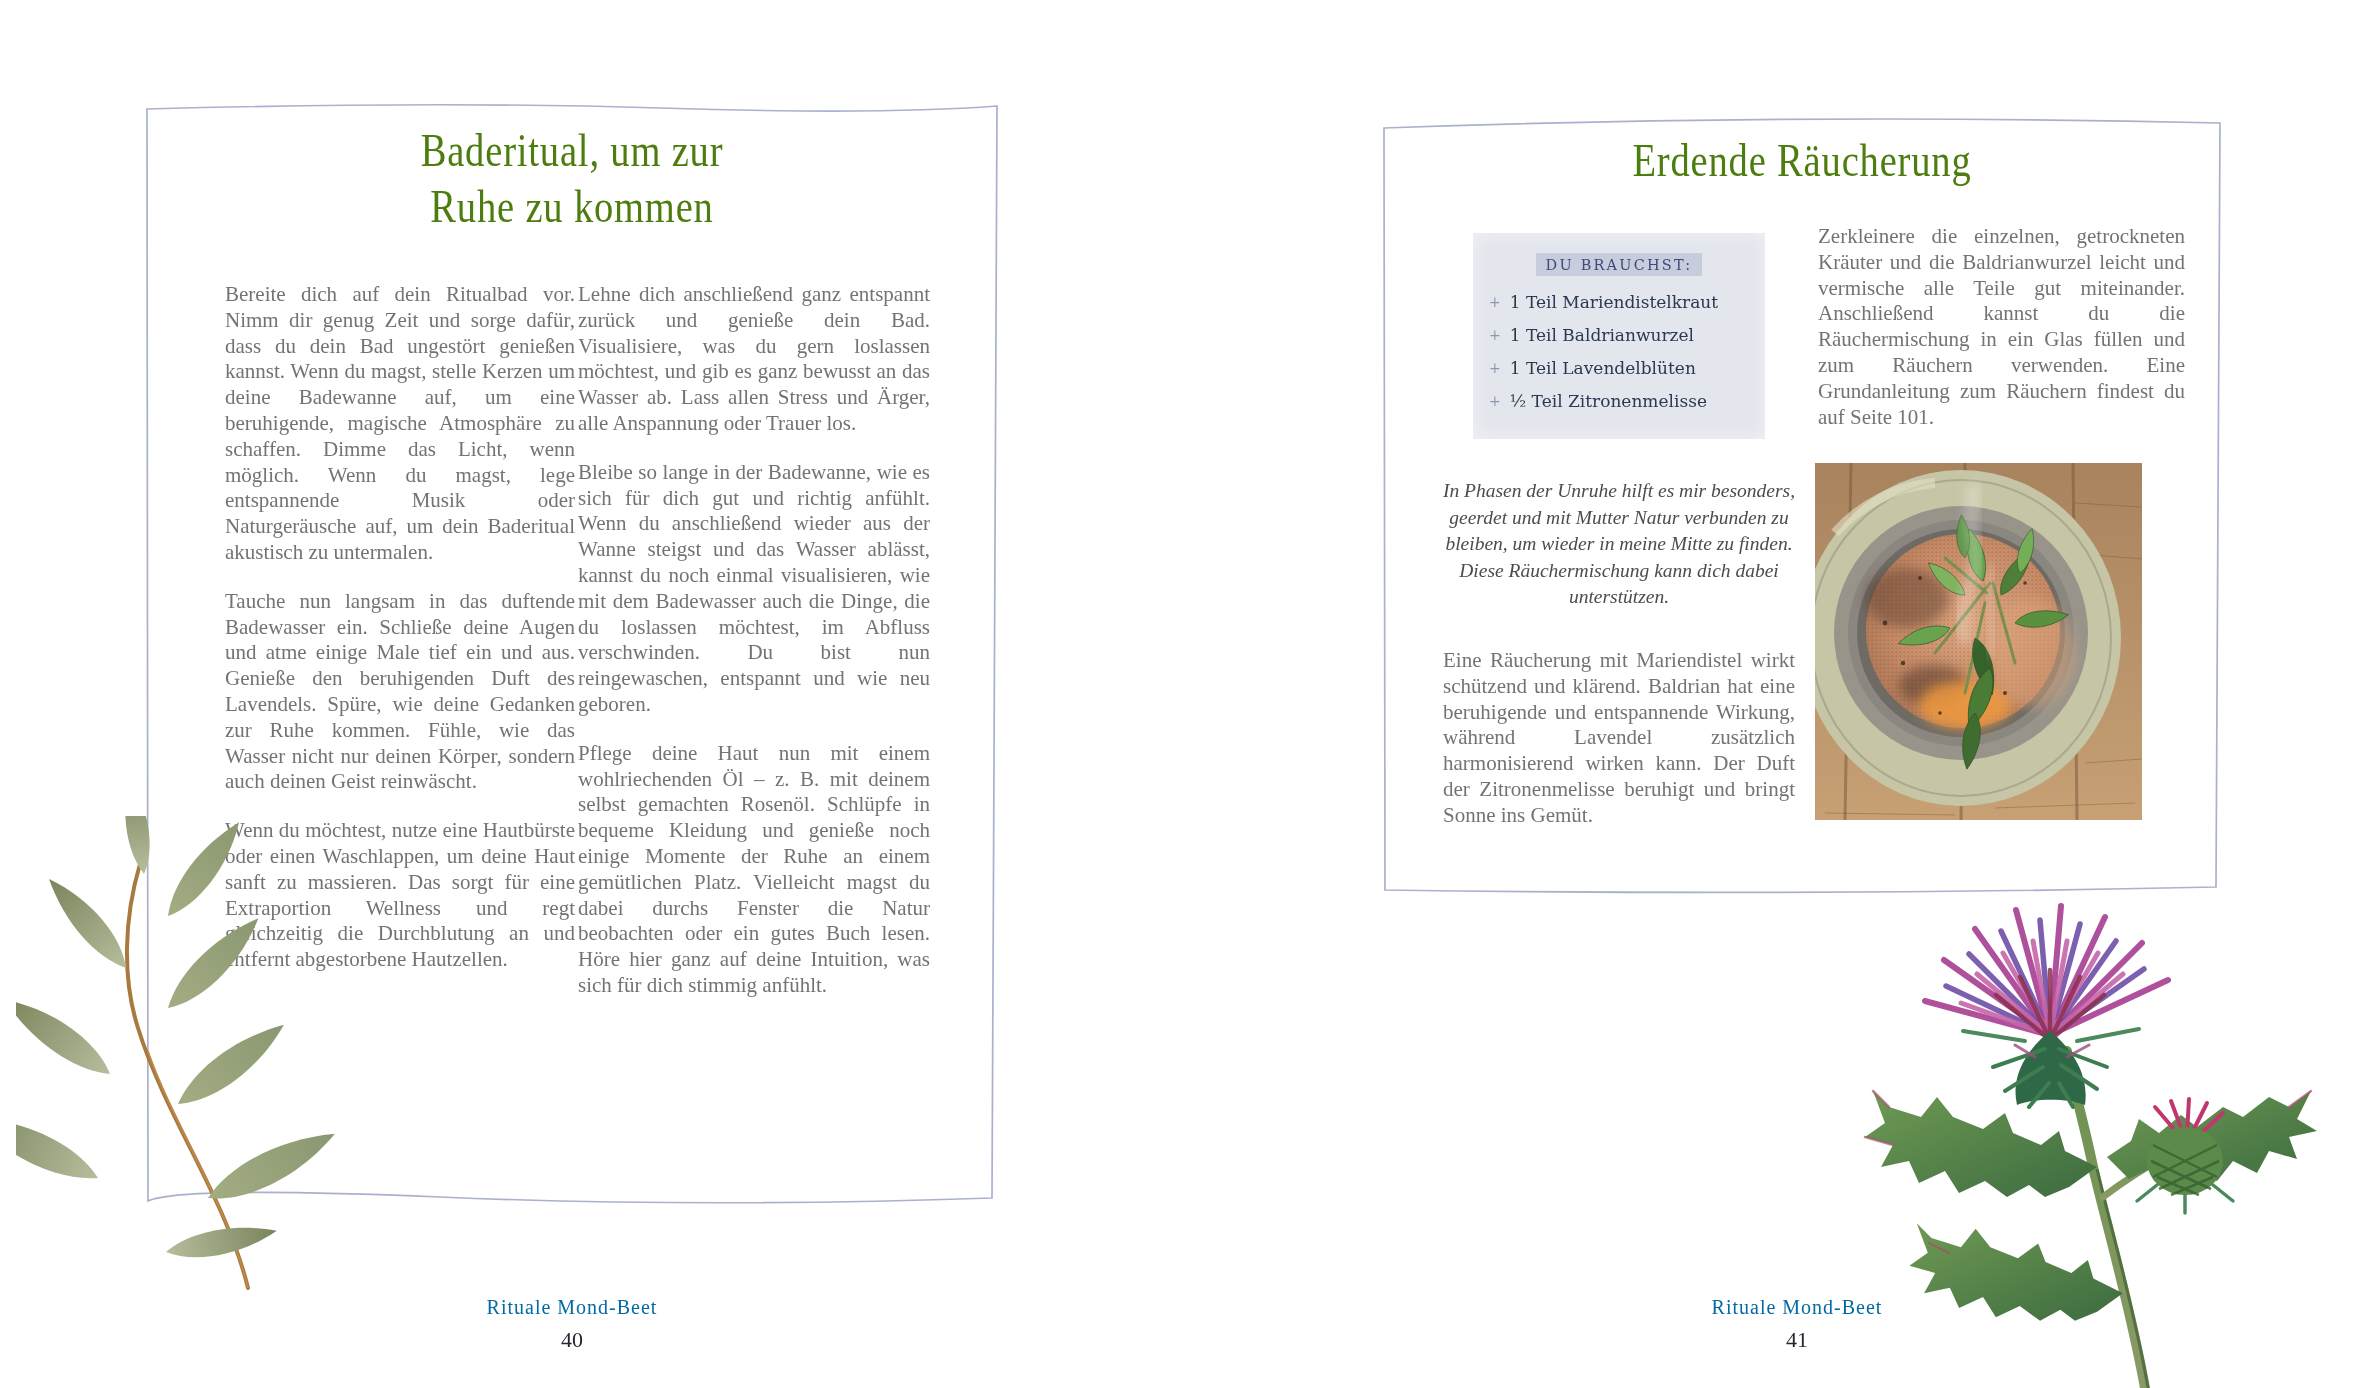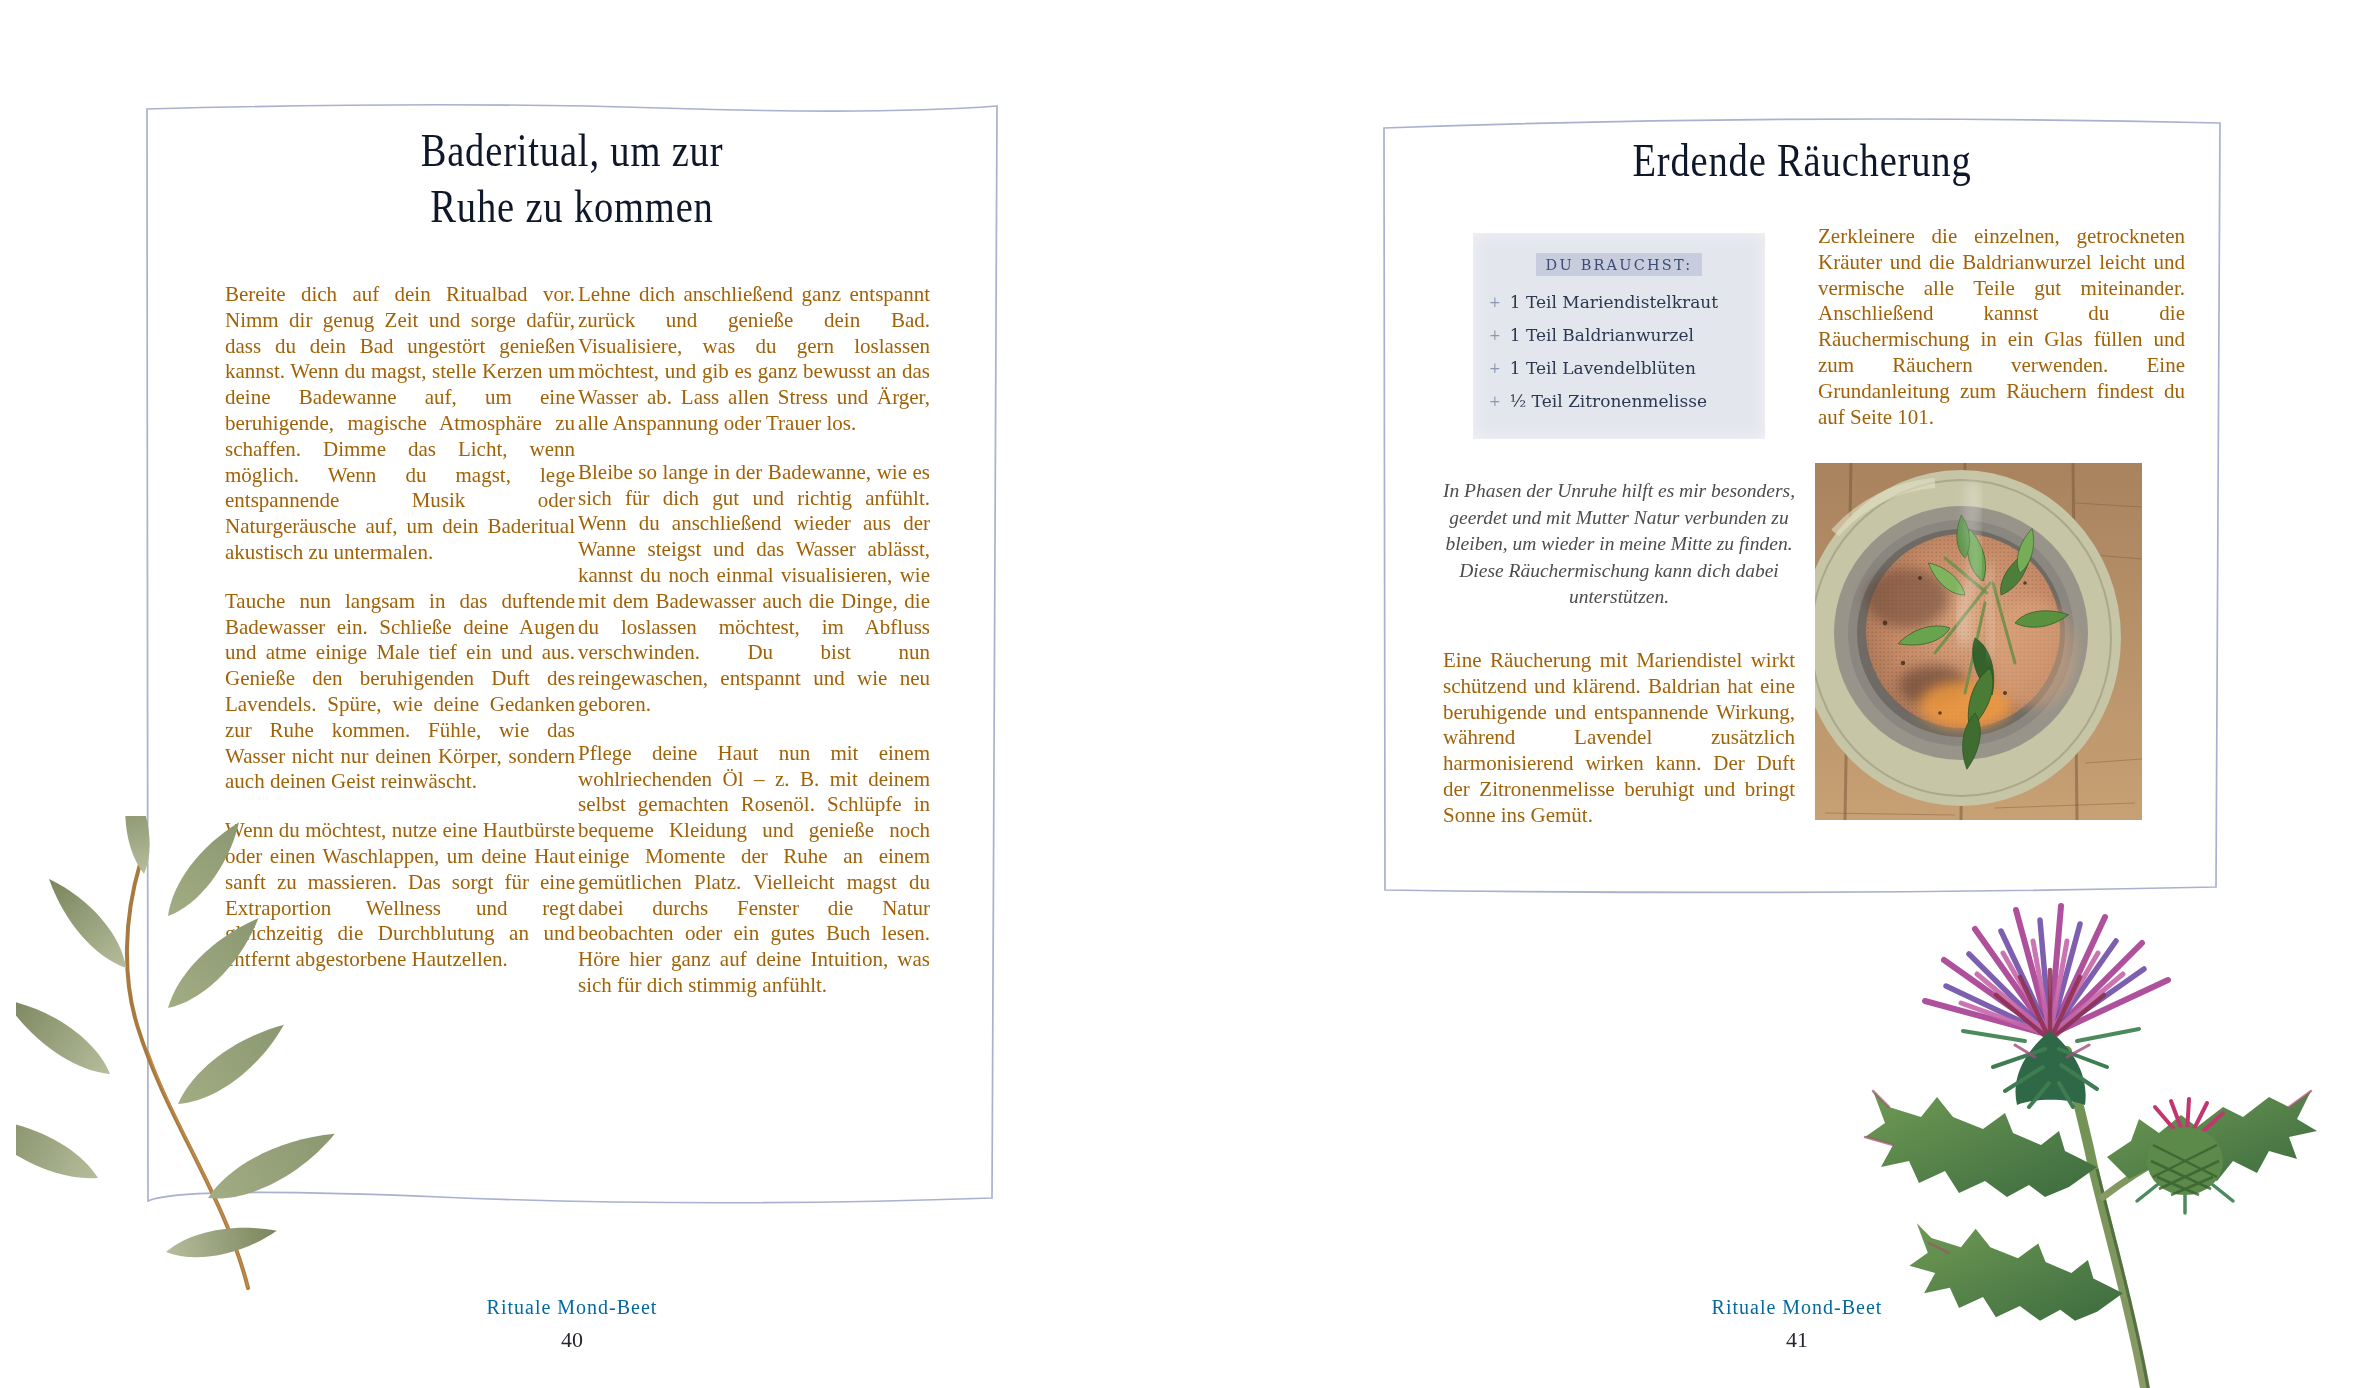--- a/index.html
+++ b/index.html
@@ -2,26 +2,26 @@
 <html lang="de"><head>
 <meta charset="utf-8">
 <style>
   html,body{margin:0;padding:0;background:#ffffff;}
   .spread{position:relative;width:2362px;height:1388px;background:#ffffff;overflow:hidden;
           font-family:"Liberation Serif",serif;color:#15161a;}
   .abs{position:absolute;}
   
   .frame-svg{position:absolute;pointer-events:none;}
   
-  .display-title{position:absolute;text-align:center;color:#0f172a;}
+  .display-title{position:absolute;text-align:center;color:#4d7c0f;}
   .display-title .tline{display:block;font-size:47px;line-height:56px;font-weight:500;
      letter-spacing:1px;transform:scaleX(.82);transform-origin:center;}
   
   .bodycol p{margin:0 0 23px 0;font-size:21px;line-height:25.8px;text-align:justify;
-     text-justify:inter-word;color:#a16207;}
+     text-justify:inter-word;color:#737373;}
   
   .needs-box{position:absolute;background:#e4e6ee;box-shadow:inset 0 0 18px rgba(255,255,255,.5);}
   .needs-chip{display:inline-block;margin:20px auto 0 auto;padding:4px 10px 3px 10px;
      background:#c8cdde;color:#3c4b77;font-family:"DejaVu Serif",serif;
      font-size:14.5px;letter-spacing:2.2px;font-weight:normal;}
   .needs-head-row{text-align:center;}
   .needs-items{margin:16px 0 0 16px;}
   .needs-item{display:flex;align-items:baseline;gap:9px;margin-bottom:13px;
      font-family:"DejaVu Serif",serif;font-size:17px;color:#2c3850;}
   .needs-bullet{color:#8d96af;font-size:14px;transform:translateY(-1px);}

